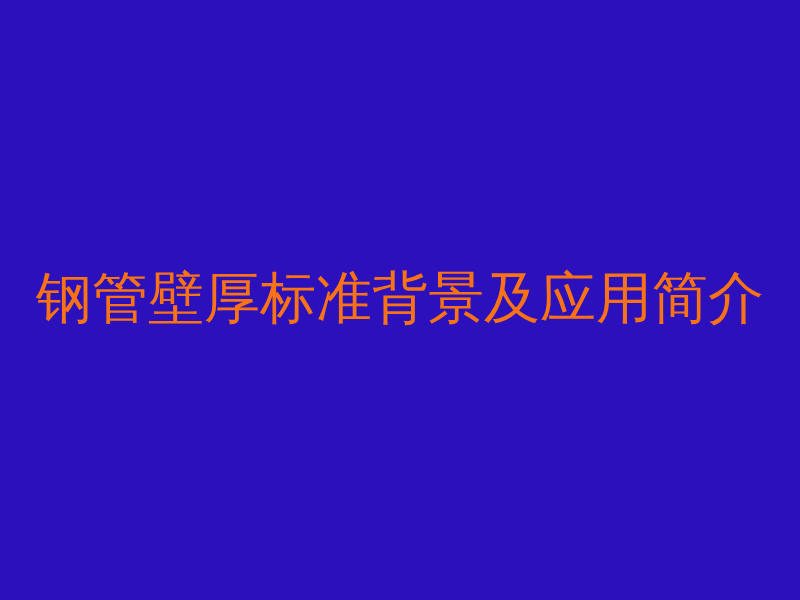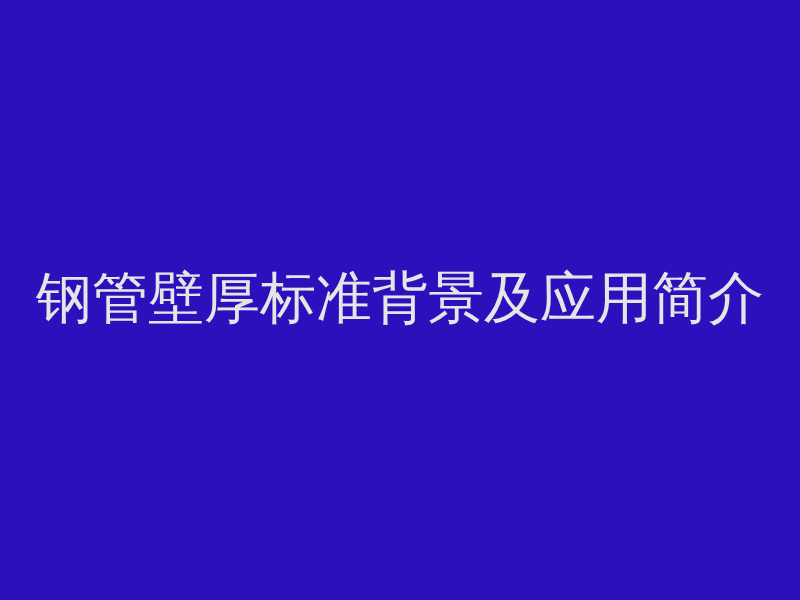--- a/index.html
+++ b/index.html
@@ -57,17 +57,17 @@
     transform: translateY(-2px);
   }
 </style>
 </head>
 <body>
 
 <div class="slide-canvas" style="background-color: rgb(43, 16, 188);">
 
   <div class="title-block">
 
-    <h1 class="slide-title" style="color: #e5e5e5;">钢管壁厚标准背景及应用简介</h1>
+    <h1 class="slide-title" style="color: #f97316;">钢管壁厚标准背景及应用简介</h1>
 
   </div>
 
 </div>
 
 </body></html>

